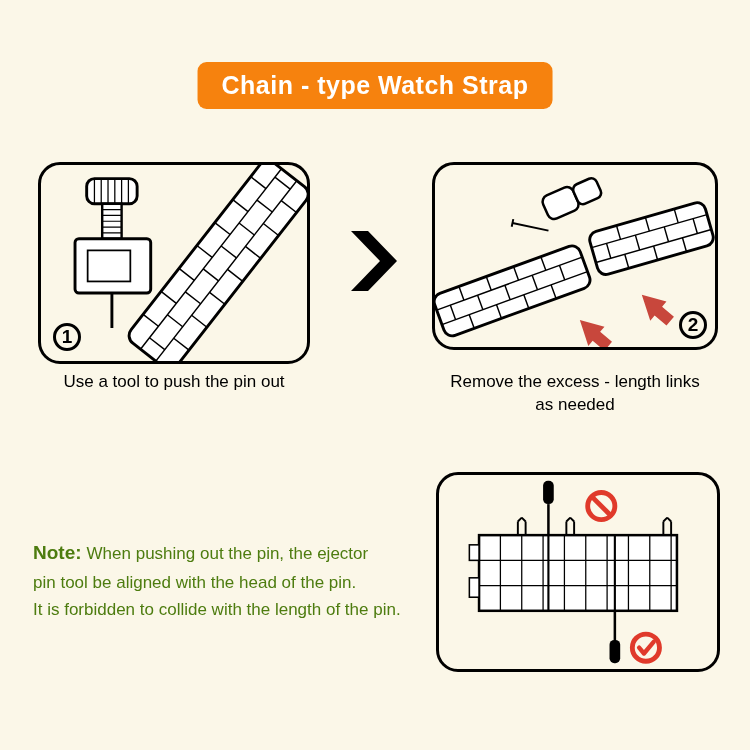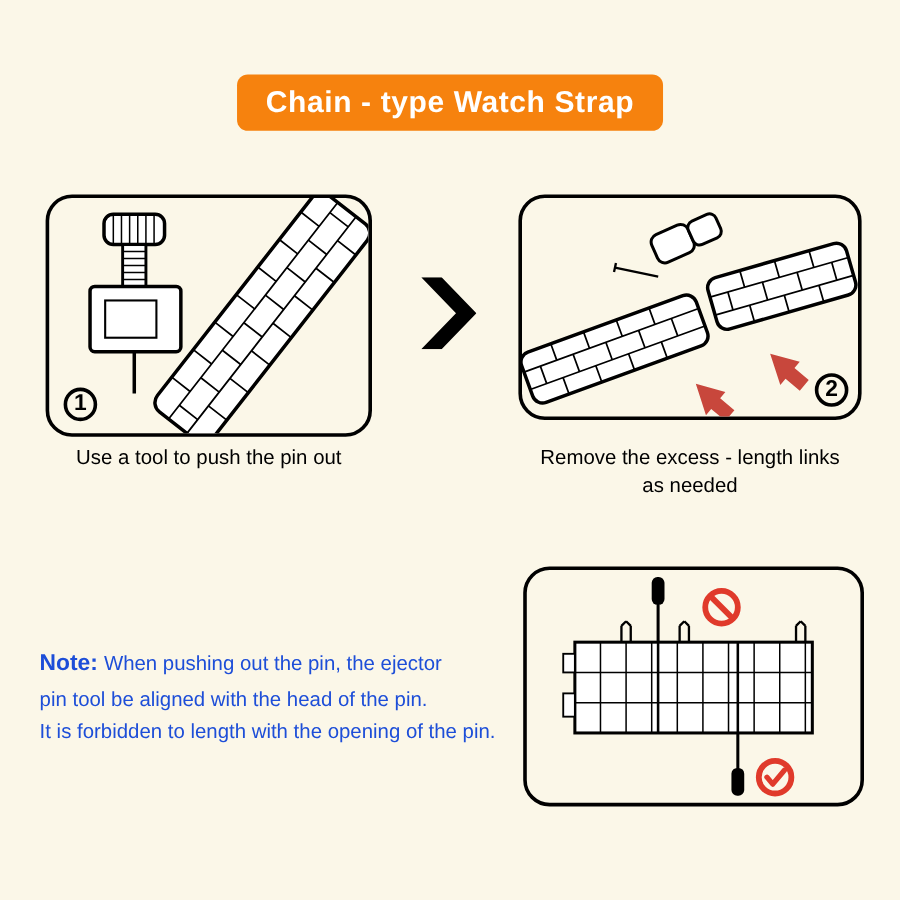--- a/index.html
+++ b/index.html
@@ -28,21 +28,21 @@
     border-radius:50%; background:transparent; font-weight:bold; font-size:19px;
     display:flex; align-items:center; justify-content:center; box-sizing:border-box;
   }
   .num1 { left:12px; bottom:10px; }
   .num2 { right:8px; bottom:8px; }
   .caption { position:absolute; font-size:17px; text-align:center; line-height:1.35; }
   .caption1 { left:38px;  top:371px; width:272px; }
   .caption2 { left:432px; top:371px; width:286px; }
   .note {
     position:absolute; left:33px; top:538px; width:440px;
-    color:#1d4ed8; font-size:17px; line-height:1.62;
+    color:#4d7c0f; font-size:17px; line-height:1.62;
   }
   .note-label { font-weight:bold; font-size:19px; margin-right:5px; }
 </style>
 </head>
 <body>
 
 <div class="page">
 
   <div class="banner">Chain - type Watch Strap</div>
 
@@ -111,21 +111,21 @@
 
   <div class="caption caption2">
     <span>Remove the excess - length links</span><br>
     <span>as needed</span>
   </div>
   <div class="caption caption1">Use a tool to push the pin out</div>
 
   <div class="note">
     <span class="note-label">Note:</span><span>When pushing out the pin, the ejector</span><br>
     <span>pin tool be aligned with the head of the pin.</span><br>
-    <span>It is forbidden to length with the opening of the pin.</span>
+    <span>It is forbidden to collide with the length of the pin.</span>
   </div>
 
   <div class="panel panel3">
     <svg viewBox="0 0 284 200">
 
       <g>
         <rect x="106" y="6" width="11" height="24" rx="5" fill="#000"></rect>
         <line x1="111.5" y1="30" x2="111.5" y2="62" stroke="#000" stroke-width="2.6"></line>
       </g>
       <g stroke="#E03A2B" stroke-width="5" fill="none">

